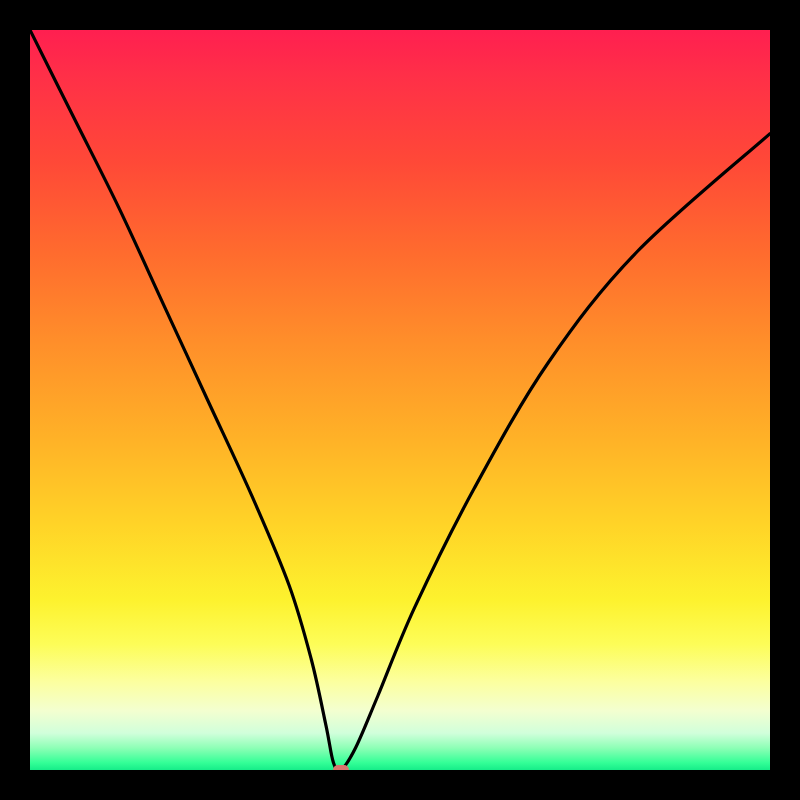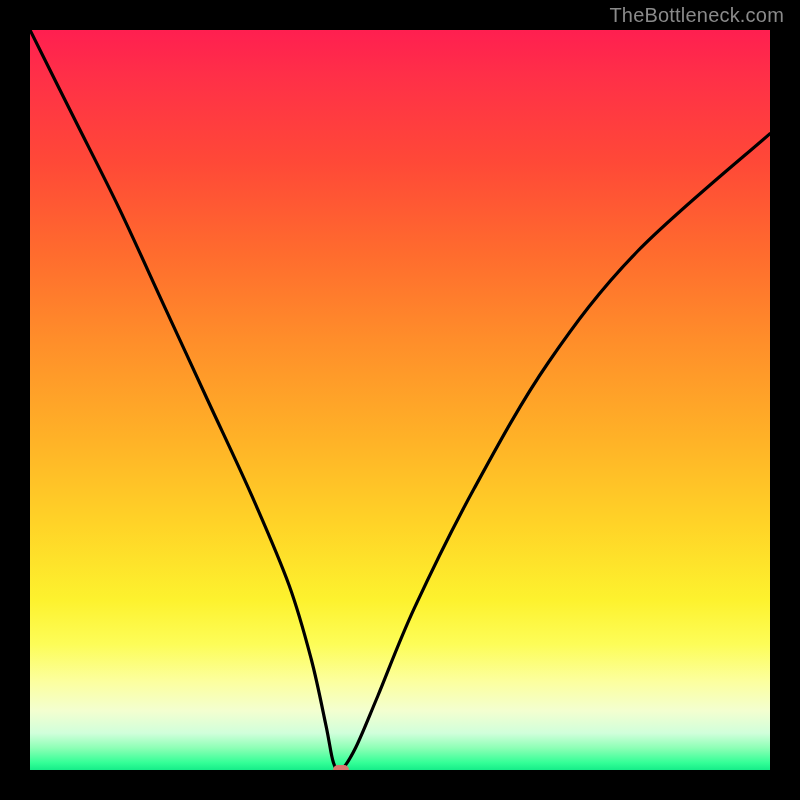--- a/index.html
+++ b/index.html
@@ -84,14 +84,13 @@
   <div class="plot-area">
     <div class="gradient-bg"></div>
 
     <svg class="curve" viewBox="0 0 740 740" preserveAspectRatio="none">
       <path id="curve-path" fill="none" stroke="#000000" stroke-width="3.2" stroke-linecap="round" stroke-linejoin="round" d="M 0.00 0.00 C 7.40 14.80, 29.60 59.20, 44.40 88.80 C 59.20 118.40, 74.00 146.77, 88.80 177.60 C 103.60 208.43, 118.40 241.73, 133.20 273.80 C 148.00 305.87, 162.80 337.93, 177.60 370.00 C 192.40 402.07, 208.43 435.37, 222.00 466.20 C 235.57 497.03, 249.13 527.87, 259.00 555.00 C 268.87 582.13, 275.03 605.57, 281.20 629.00 C 287.37 652.43, 292.30 678.33, 296.00 695.60 C 299.70 712.87, 300.93 725.20, 303.40 732.60 C 305.87 740.00, 307.10 742.47, 310.80 740.00 C 314.50 737.53, 319.43 730.13, 325.60 717.80 C 331.77 705.47, 337.93 689.43, 347.80 666.00 C 357.67 642.57, 368.77 611.73, 384.80 577.20 C 400.83 542.67, 421.80 499.50, 444.00 458.80 C 466.20 418.10, 490.87 372.47, 518.00 333.00 C 545.13 293.53, 569.80 260.23, 606.80 222.00 C 643.80 183.77, 717.80 123.33, 740.00 103.60"></path>
     </svg>
 
     <div id="marker" class="marker" style="left: 310.8px; top: 740px; background: rgb(216, 118, 110);"></div>
   </div>
 
-  <div class="watermark">TheBottleneck.com</div>
 </div>
 
 </body></html>

